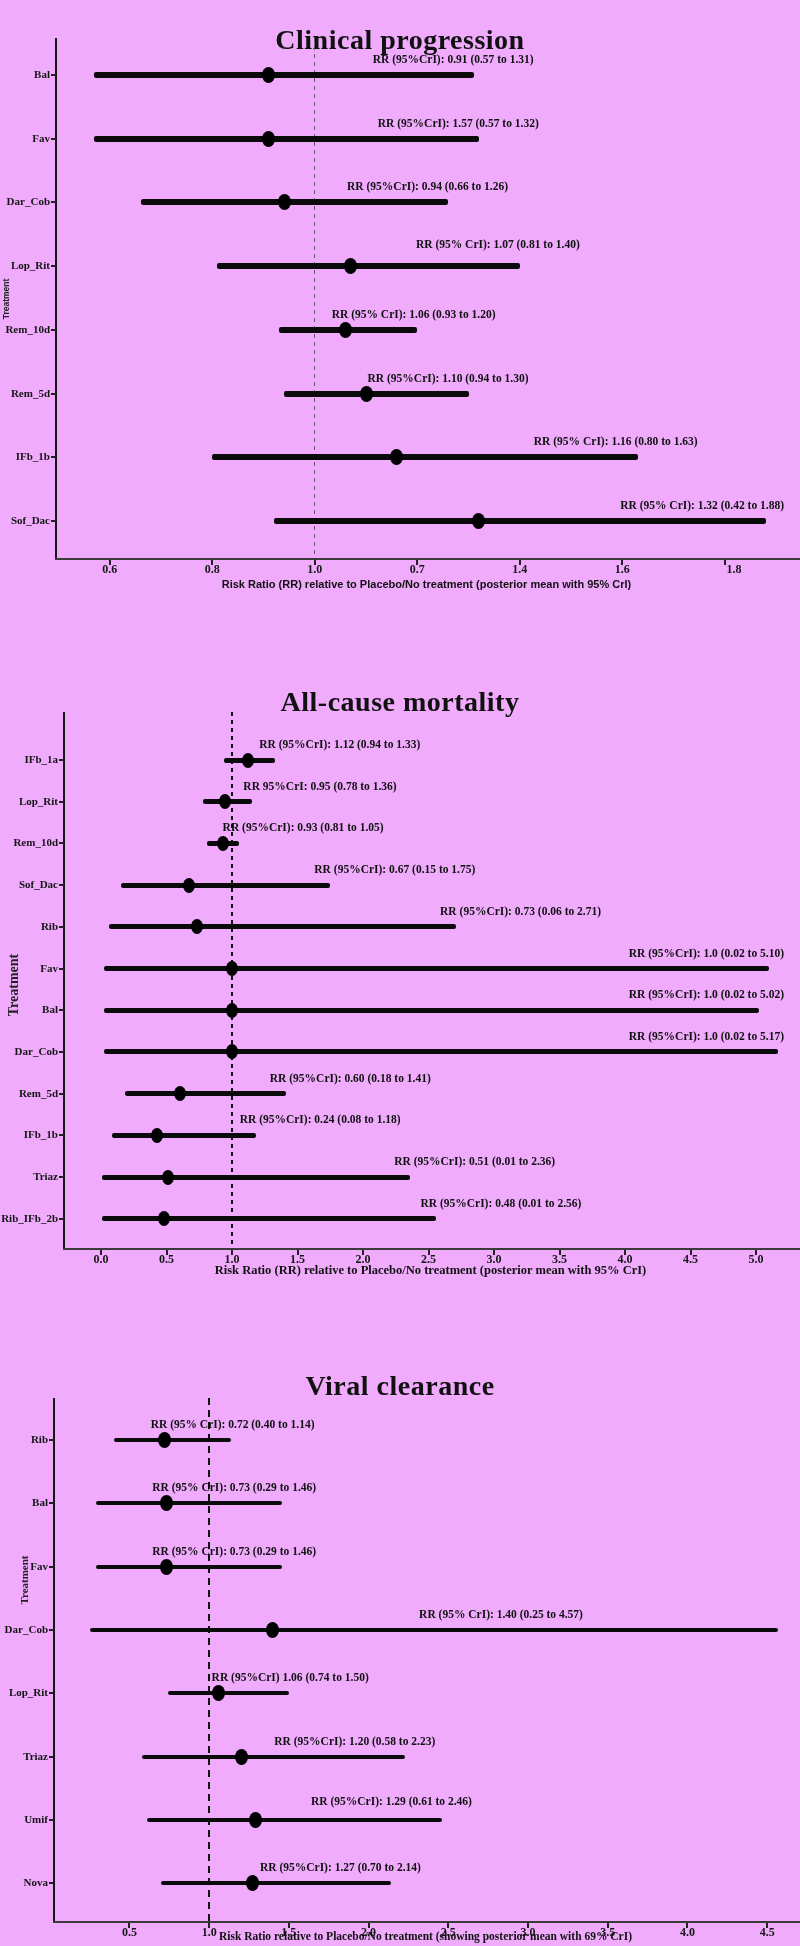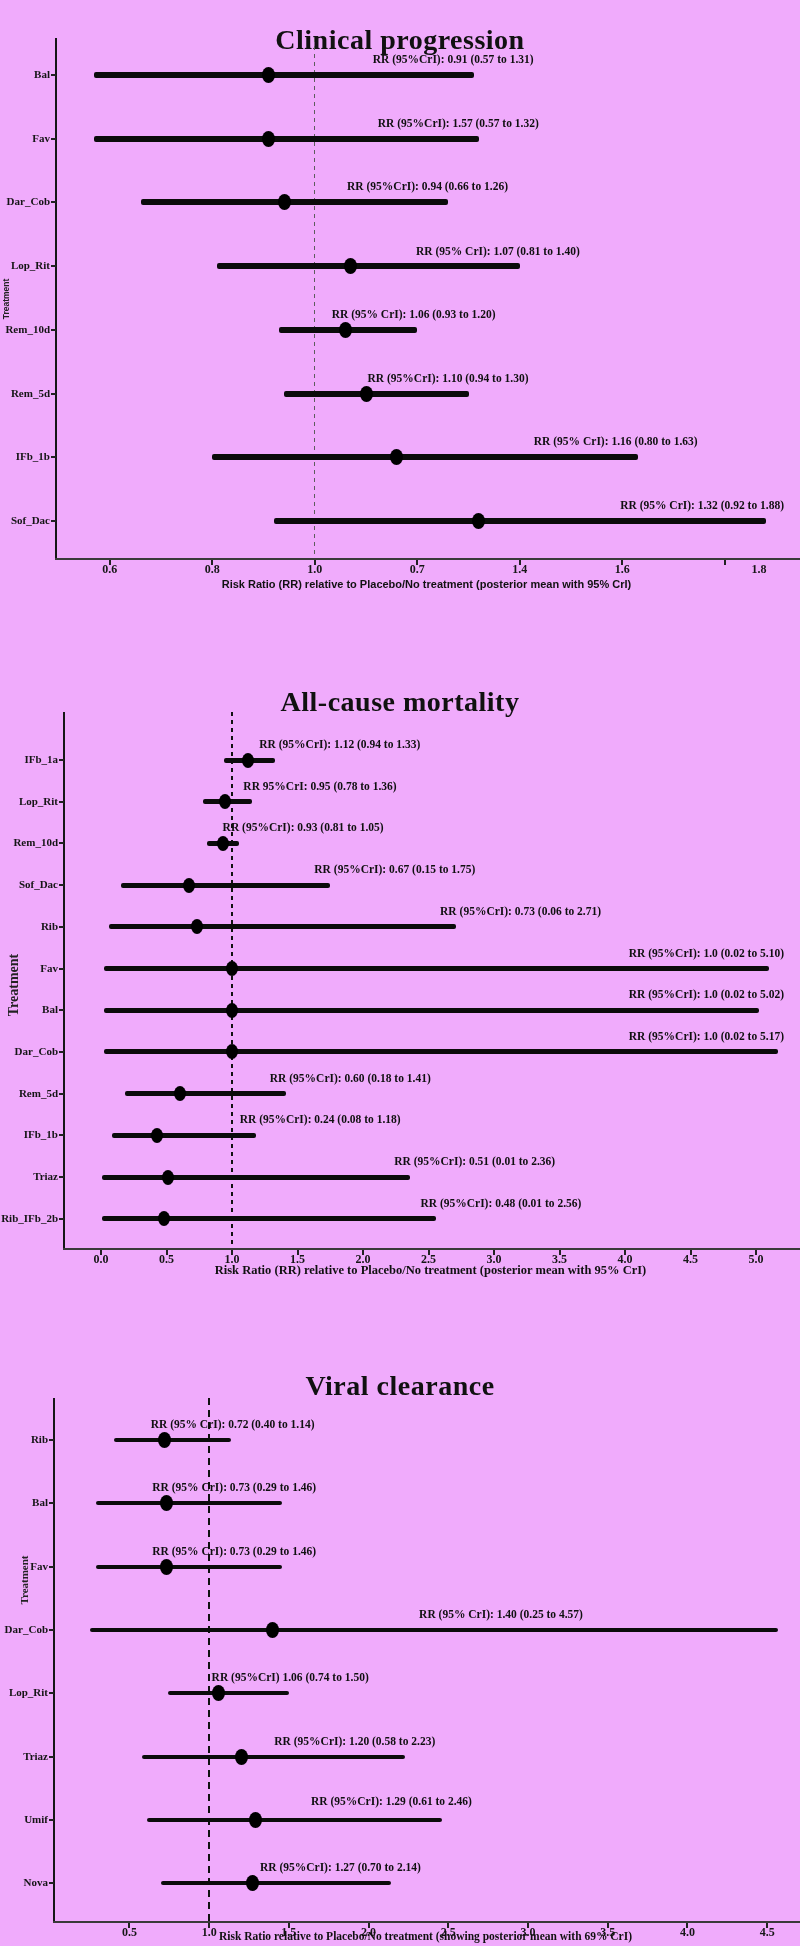--- a/index.html
+++ b/index.html
@@ -40,61 +40,61 @@
         <div class="xticklab" style="left: 195.282px; top: 562px;">0.8</div>
         <div class="xtick" style="left: 313.779px; top: 560px;"></div>
         <div class="xticklab" style="left: 297.779px; top: 562px;">1.0</div>
         <div class="xtick" style="left: 416.275px; top: 560px;"></div>
         <div class="xticklab" style="left: 400.275px; top: 562px;">0.7</div>
         <div class="xtick" style="left: 518.772px; top: 560px;"></div>
         <div class="xticklab" style="left: 502.772px; top: 562px; text-align: center;">1.4</div>
         <div class="xtick" style="left: 621.268px; top: 560px;"></div>
         <div class="xticklab" style="left: 605.268px; top: 562px;">1.6</div>
         <div class="xtick" style="left: 723.765px; top: 560px;"></div>
-        <div class="xticklab" style="left: 742px; top: 562px;">1.8</div>
+        <div class="xticklab" style="left: 717px; top: 562px;">1.8</div>
         <div class="bar" style="left: 94.4112px; top: 72px; width: 379.237px; height: 6px;"></div>
         <div class="dot" style="left: 262.155px; top: 67px; width: 13px; height: 16px;"></div>
         <div class="rowlab" style="right: 750px; top: 68px;">Bal</div>
         <div class="rtick" style="left: 51px; top: 74px;"></div>
         <div class="ann" style="right: 266.352px; top: 53px;">RR (95%CrI): 0.91 (0.57 to 1.31)</div>
         <div class="bar" style="left: 94.4112px; top: 135.7px; width: 384.362px; height: 6px;"></div>
         <div class="dot" style="left: 262.155px; top: 130.7px; width: 13px; height: 16px;"></div>
         <div class="rowlab" style="right: 750px; top: 131.7px;">Fav</div>
         <div class="rtick" style="left: 51px; top: 137.7px;"></div>
         <div class="ann" style="right: 261.227px; top: 116.7px;">RR (95%CrI): 1.57 (0.57 to 1.32)</div>
         <div class="bar" style="left: 140.535px; top: 199.4px; width: 307.49px; height: 6px;"></div>
         <div class="dot" style="left: 277.53px; top: 194.4px; width: 13px; height: 16px;"></div>
         <div class="rowlab" style="right: 750px; top: 195.4px;">Dar_Cob</div>
         <div class="rtick" style="left: 51px; top: 201.4px;"></div>
         <div class="ann" style="right: 291.976px; top: 180.4px;">RR (95%CrI): 0.94 (0.66 to 1.26)</div>
         <div class="bar" style="left: 217.407px; top: 263.1px; width: 302.365px; height: 6px;"></div>
         <div class="dot" style="left: 344.153px; top: 258.1px; width: 13px; height: 16px;"></div>
         <div class="rowlab" style="right: 750px; top: 259.1px;">Lop_Rit</div>
         <div class="rtick" style="left: 51px; top: 265.1px;"></div>
-        <div class="ann" style="right: 220.228px; top: 245px;">RR (95% CrI): 1.07 (0.81 to 1.40)</div>
+        <div class="ann" style="right: 220.228px; top: 238px;">RR (95% CrI): 1.07 (0.81 to 1.40)</div>
         <div class="bar" style="left: 278.905px; top: 326.8px; width: 138.37px; height: 6px;"></div>
         <div class="dot" style="left: 339.028px; top: 321.8px; width: 13px; height: 16px;"></div>
         <div class="rowlab" style="right: 750px; top: 322.8px;">Rem_10d</div>
         <div class="rtick" style="left: 51px; top: 328.8px;"></div>
         <div class="ann" style="right: 304.472px; top: 307.8px;">RR (95% CrI): 1.06 (0.93 to 1.20)</div>
         <div class="bar" style="left: 284.03px; top: 390.5px; width: 184.494px; height: 6px;"></div>
         <div class="dot" style="left: 359.527px; top: 385.5px; width: 13px; height: 16px;"></div>
         <div class="rowlab" style="right: 750px; top: 386.5px;">Rem_5d</div>
         <div class="rtick" style="left: 51px; top: 392.5px;"></div>
         <div class="ann" style="right: 271.476px; top: 371.5px;">RR (95%CrI): 1.10 (0.94 to 1.30)</div>
         <div class="bar" style="left: 212.282px; top: 454.2px; width: 425.361px; height: 6px;"></div>
         <div class="dot" style="left: 390.276px; top: 449.2px; width: 13px; height: 16px;"></div>
         <div class="rowlab" style="right: 750px; top: 450.2px;">IFb_1b</div>
         <div class="rtick" style="left: 51px; top: 456.2px;"></div>
         <div class="ann" style="right: 102.357px; top: 435.2px;">RR (95% CrI): 1.16 (0.80 to 1.63)</div>
         <div class="bar" style="left: 273.78px; top: 517.9px; width: 491.983px; height: 6px;"></div>
         <div class="dot" style="left: 472.273px; top: 512.9px; width: 13px; height: 16px;"></div>
         <div class="rowlab" style="right: 750px; top: 513.9px;">Sof_Dac</div>
         <div class="rtick" style="left: 51px; top: 519.9px;"></div>
-        <div class="ann" style="right: 16px; top: 498.9px;">RR (95% CrI): 1.32 (0.92 to 1.88)</div>
+        <div class="ann" style="right: 16px; top: 498.9px;">RR (95% CrI): 1.32 (0.42 to 1.88)</div>
       </div>
     <div class="cap sans" style="left:57px;top:578px;width:739px">Risk Ratio (RR) relative to Placebo/No treatment (posterior mean with 95% CrI)</div>
   </section>
 
   <section>
     <h2 class="panel-title" style="top:663px">All-cause mortality</h2>
     <div class="ylab" style="left:-36px;top:977px;width:100px;font-size:14px">Treatment</div>
     <div id="plot1">
         <div class="axisy" style="left: 63px; top: 712px; height: 536px;"></div>
         <div class="axisx" style="left: 63px; top: 1248px; width: 737px;"></div>

